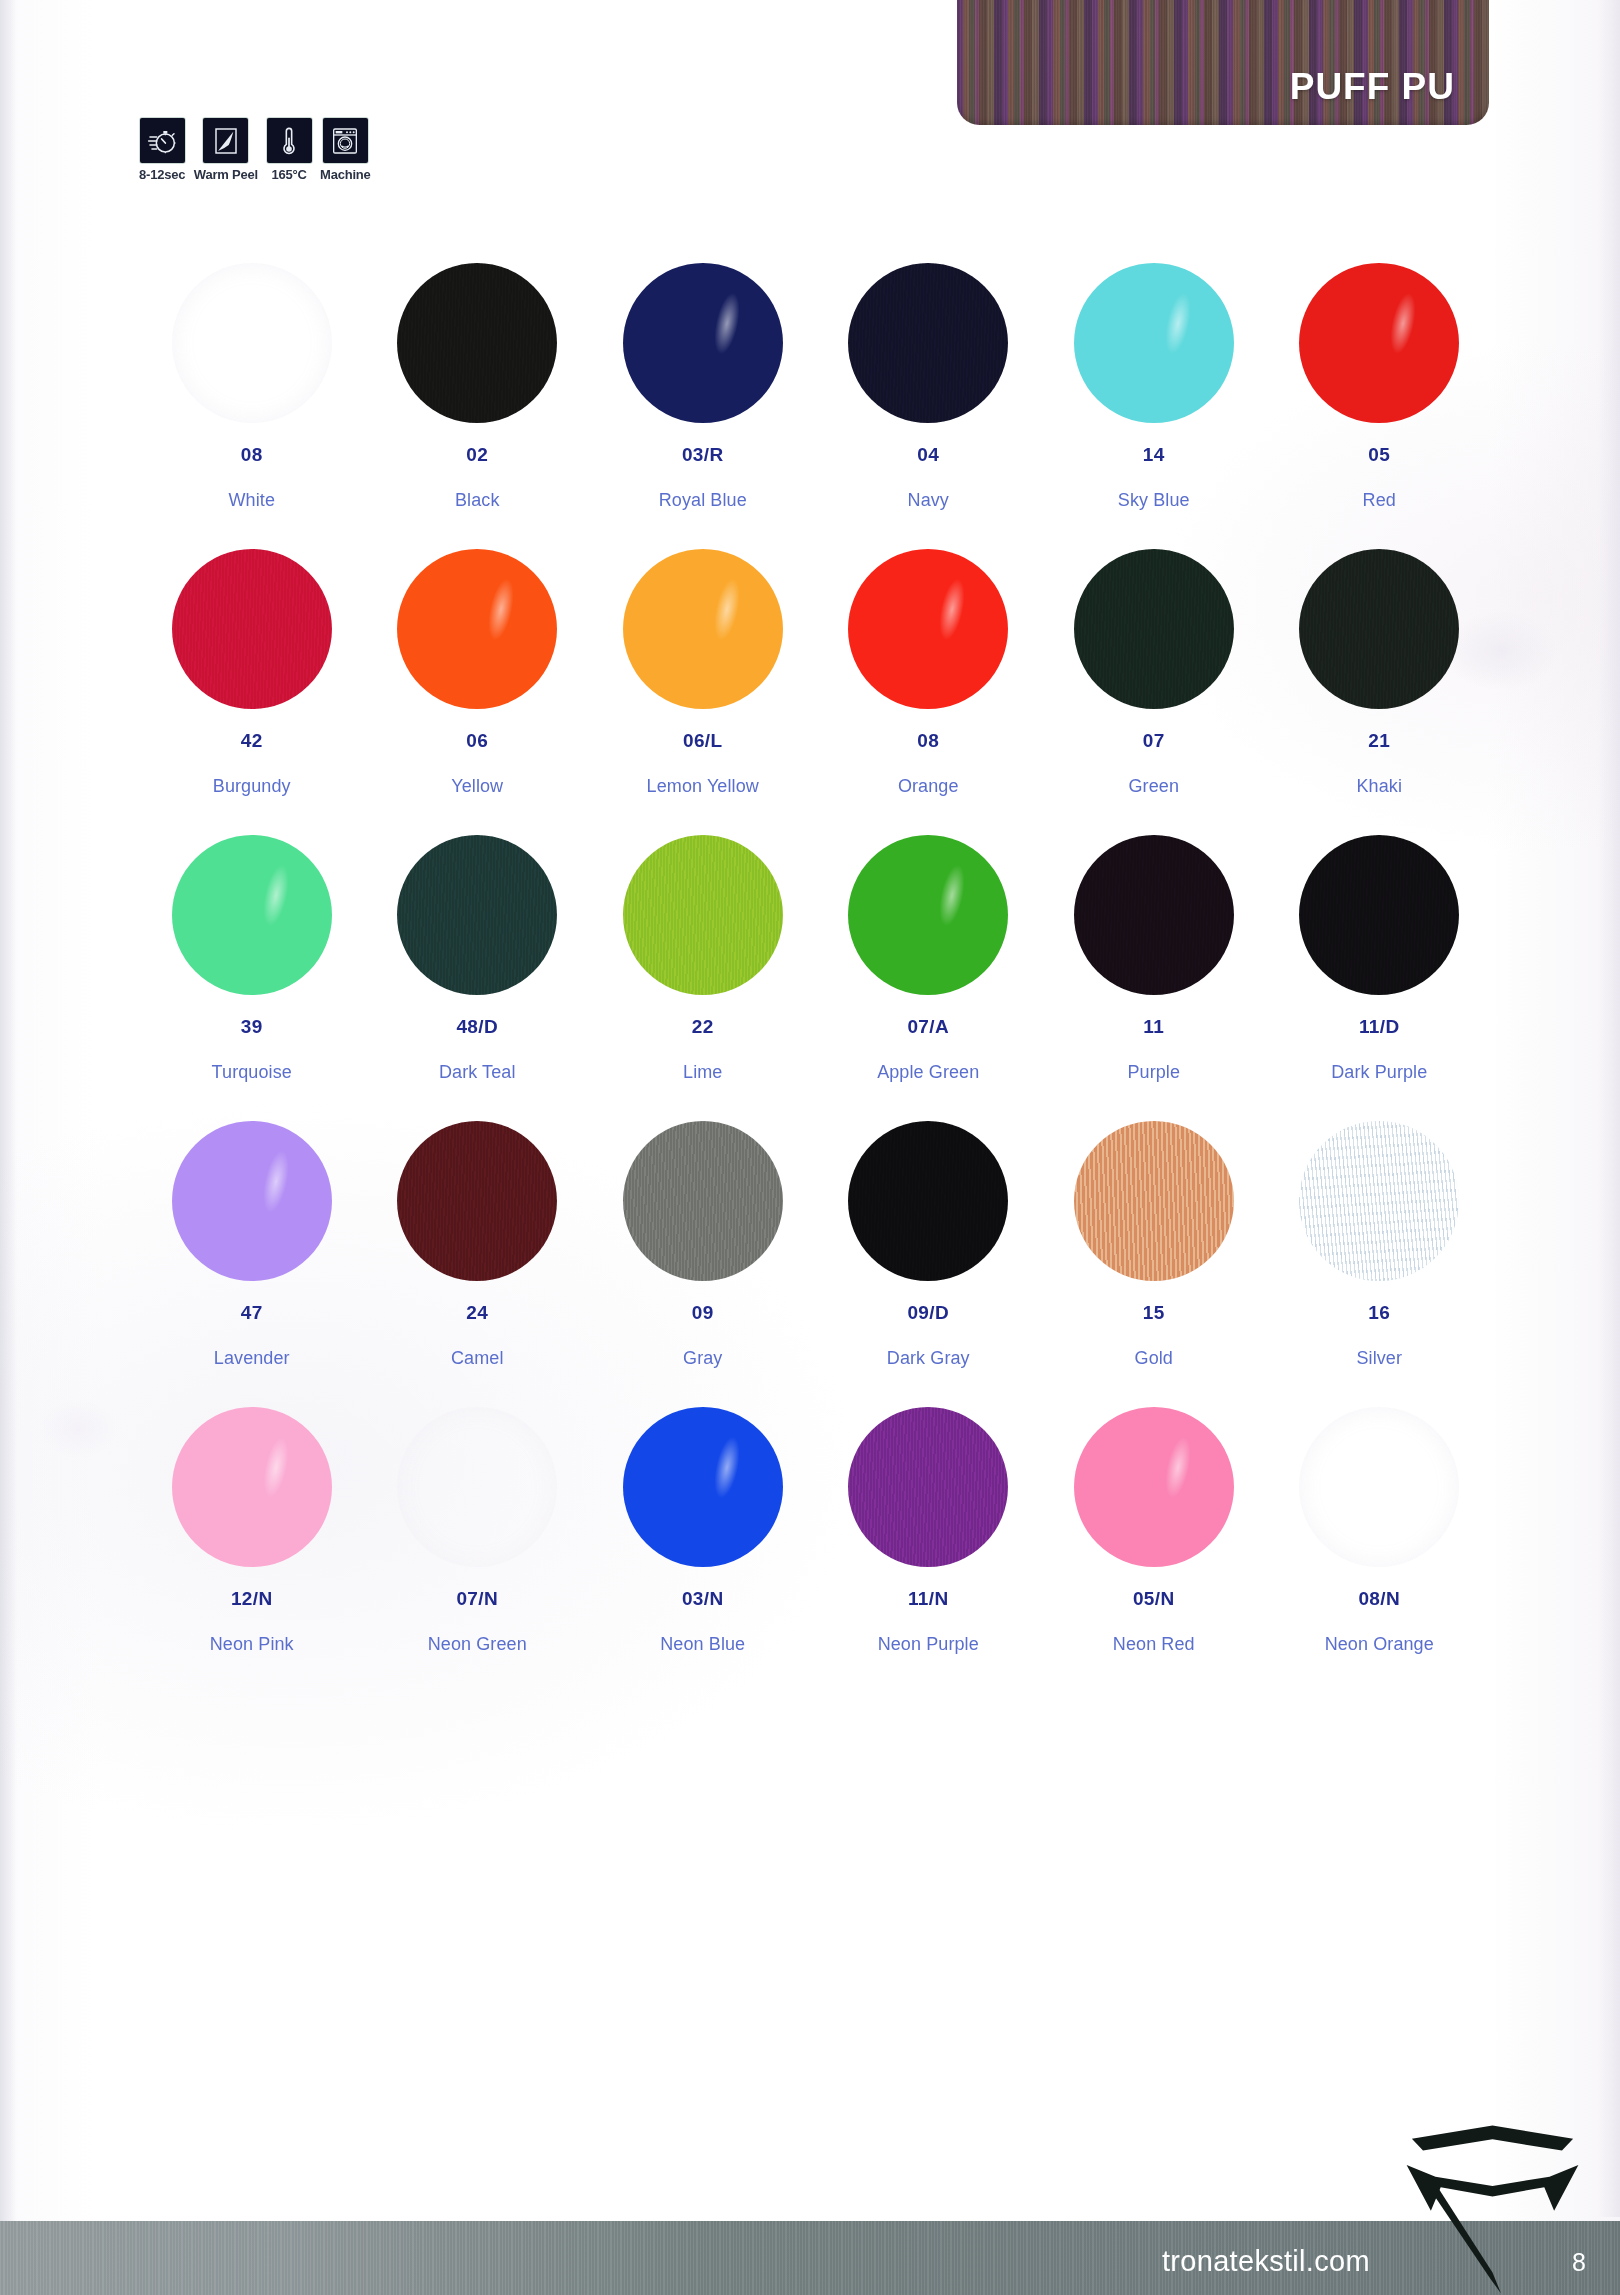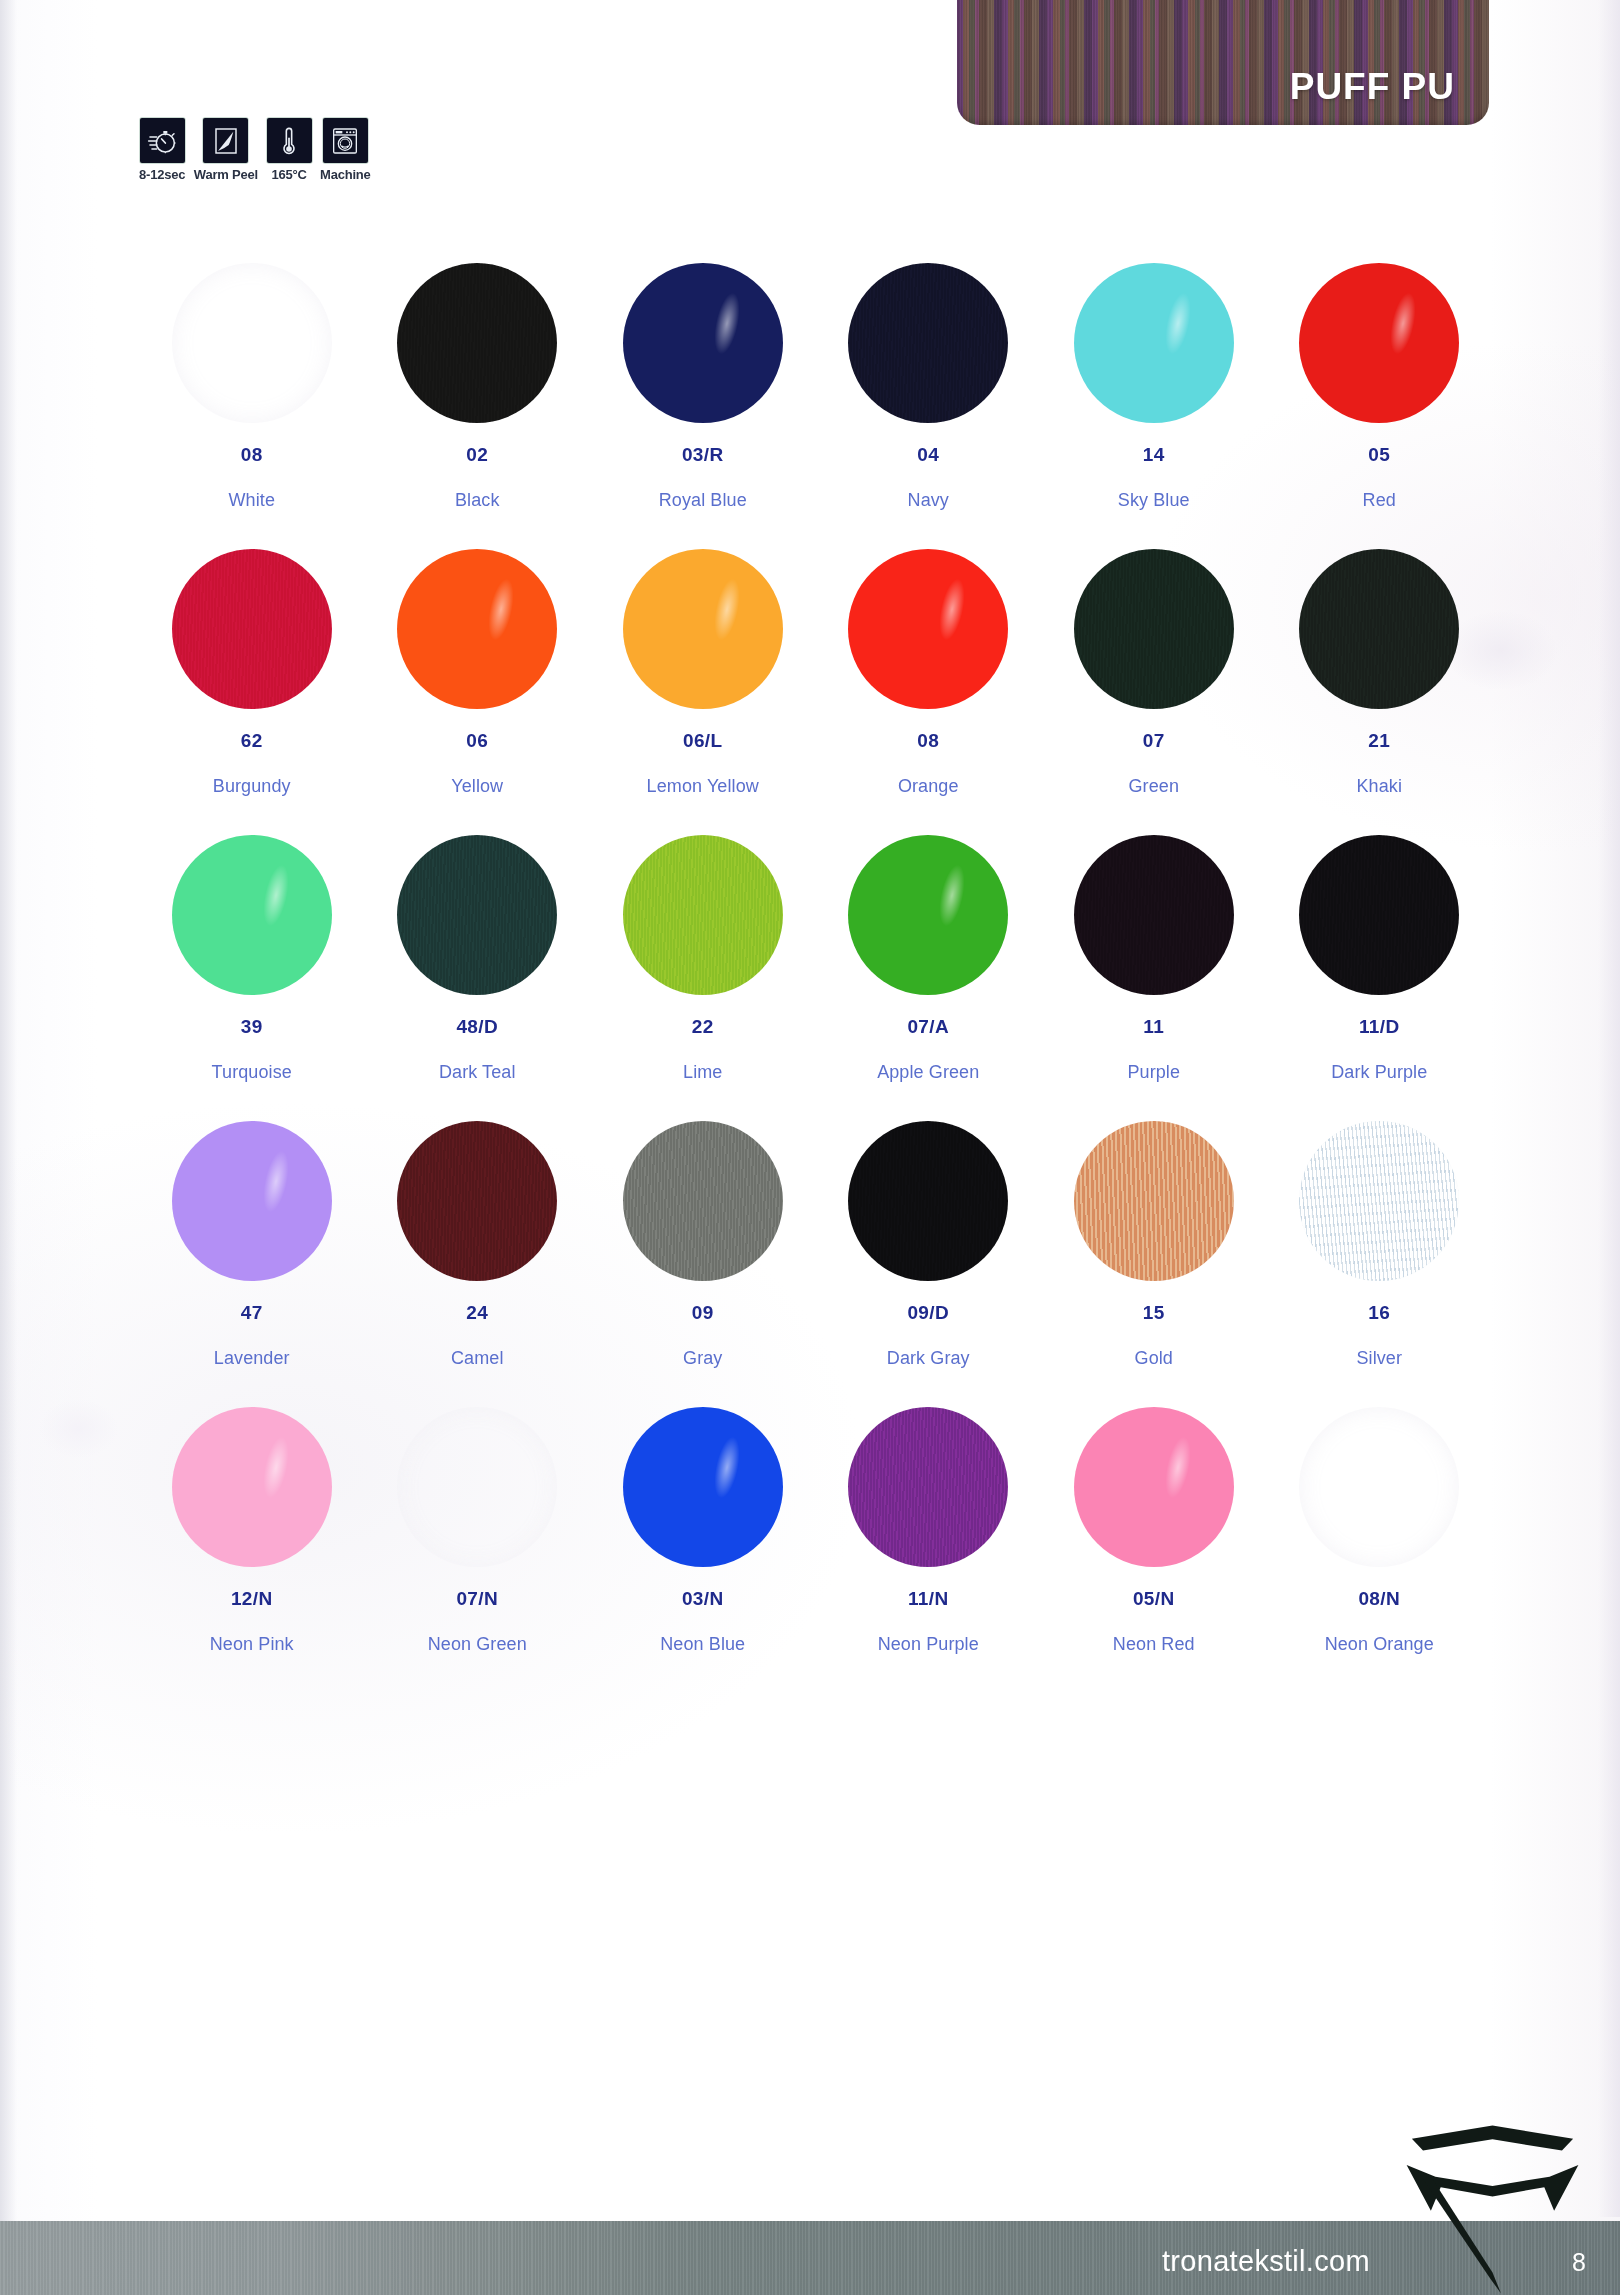--- a/index.html
+++ b/index.html
@@ -349,21 +349,21 @@
         <div class="code">14</div>
         <div class="name">Sky Blue</div>
       </div>
       <div class="cell">
         <div class="swatch gloss" style="background: rgb(232, 28, 24);"></div>
         <div class="code">05</div>
         <div class="name">Red</div>
       </div>
       <div class="cell">
         <div class="swatch tex-fiber" style="background: rgb(206, 19, 56);"></div>
-        <div class="code">62</div>
+        <div class="code">42</div>
         <div class="name">Burgundy</div>
       </div>
       <div class="cell">
         <div class="swatch gloss" style="background: rgb(251, 82, 19);"></div>
         <div class="code">06</div>
         <div class="name">Yellow</div>
       </div>
       <div class="cell">
         <div class="swatch gloss" style="background: rgb(251, 169, 46);"></div>
         <div class="code">06/L</div>

